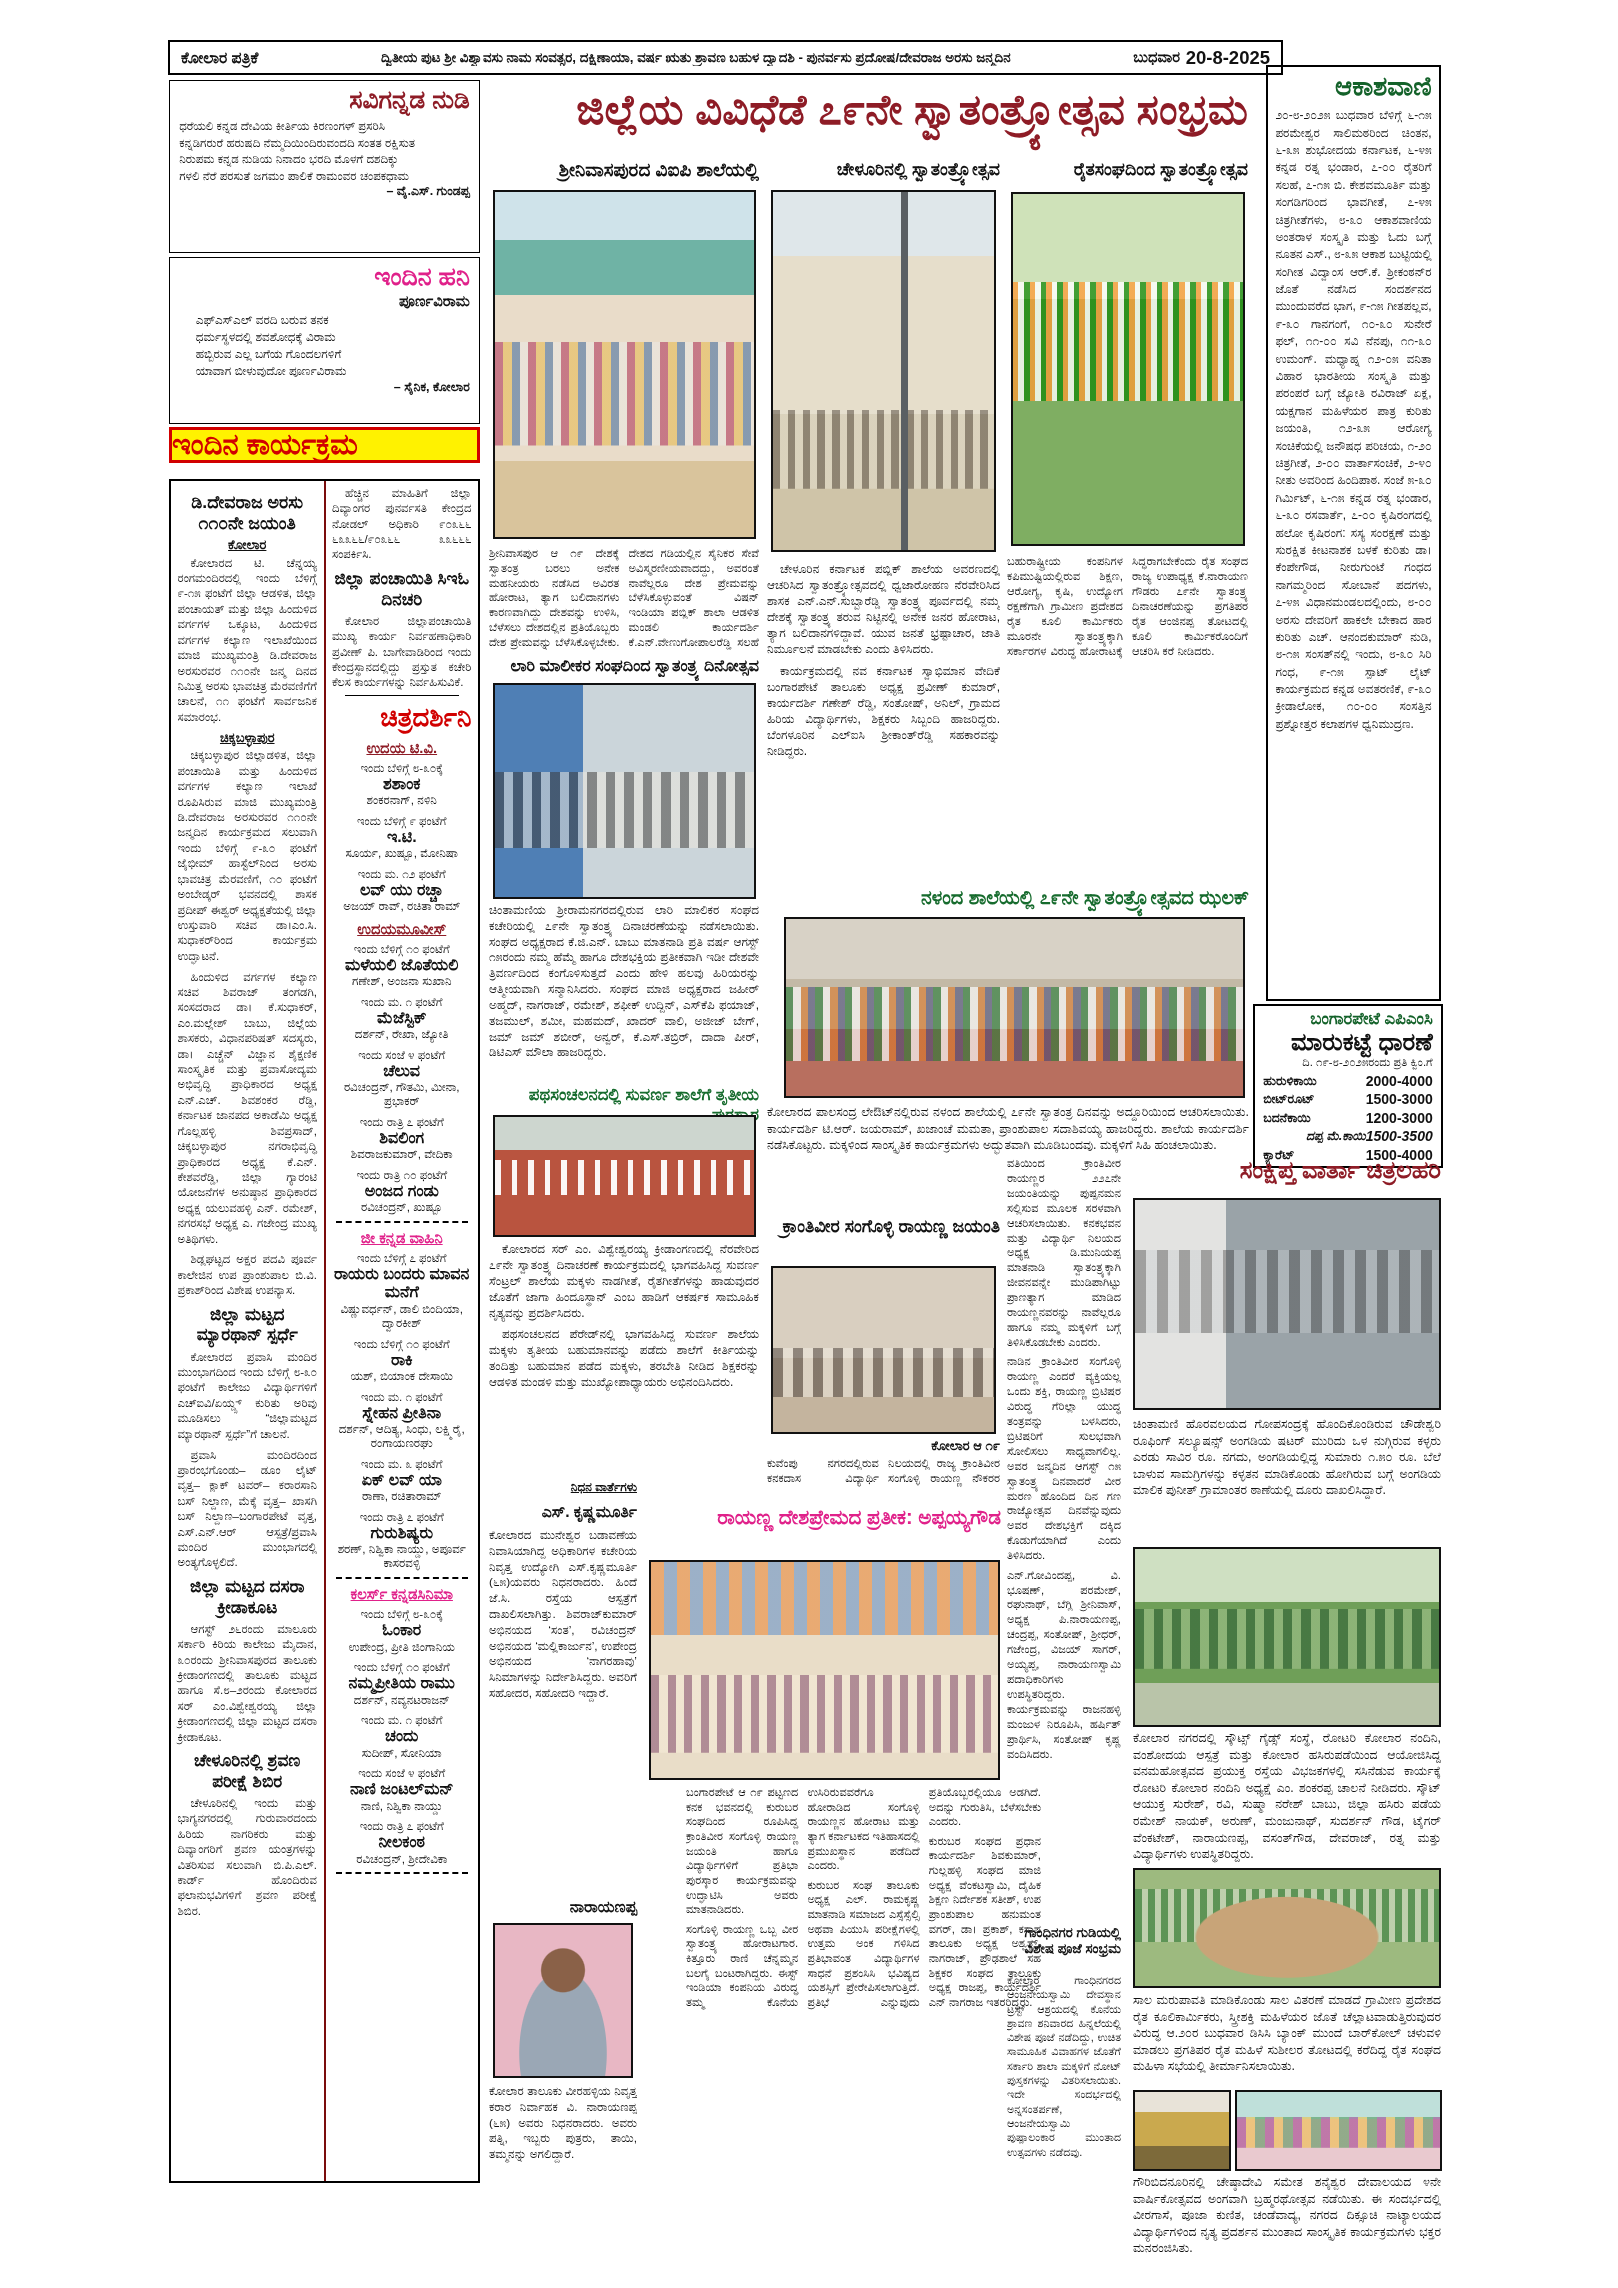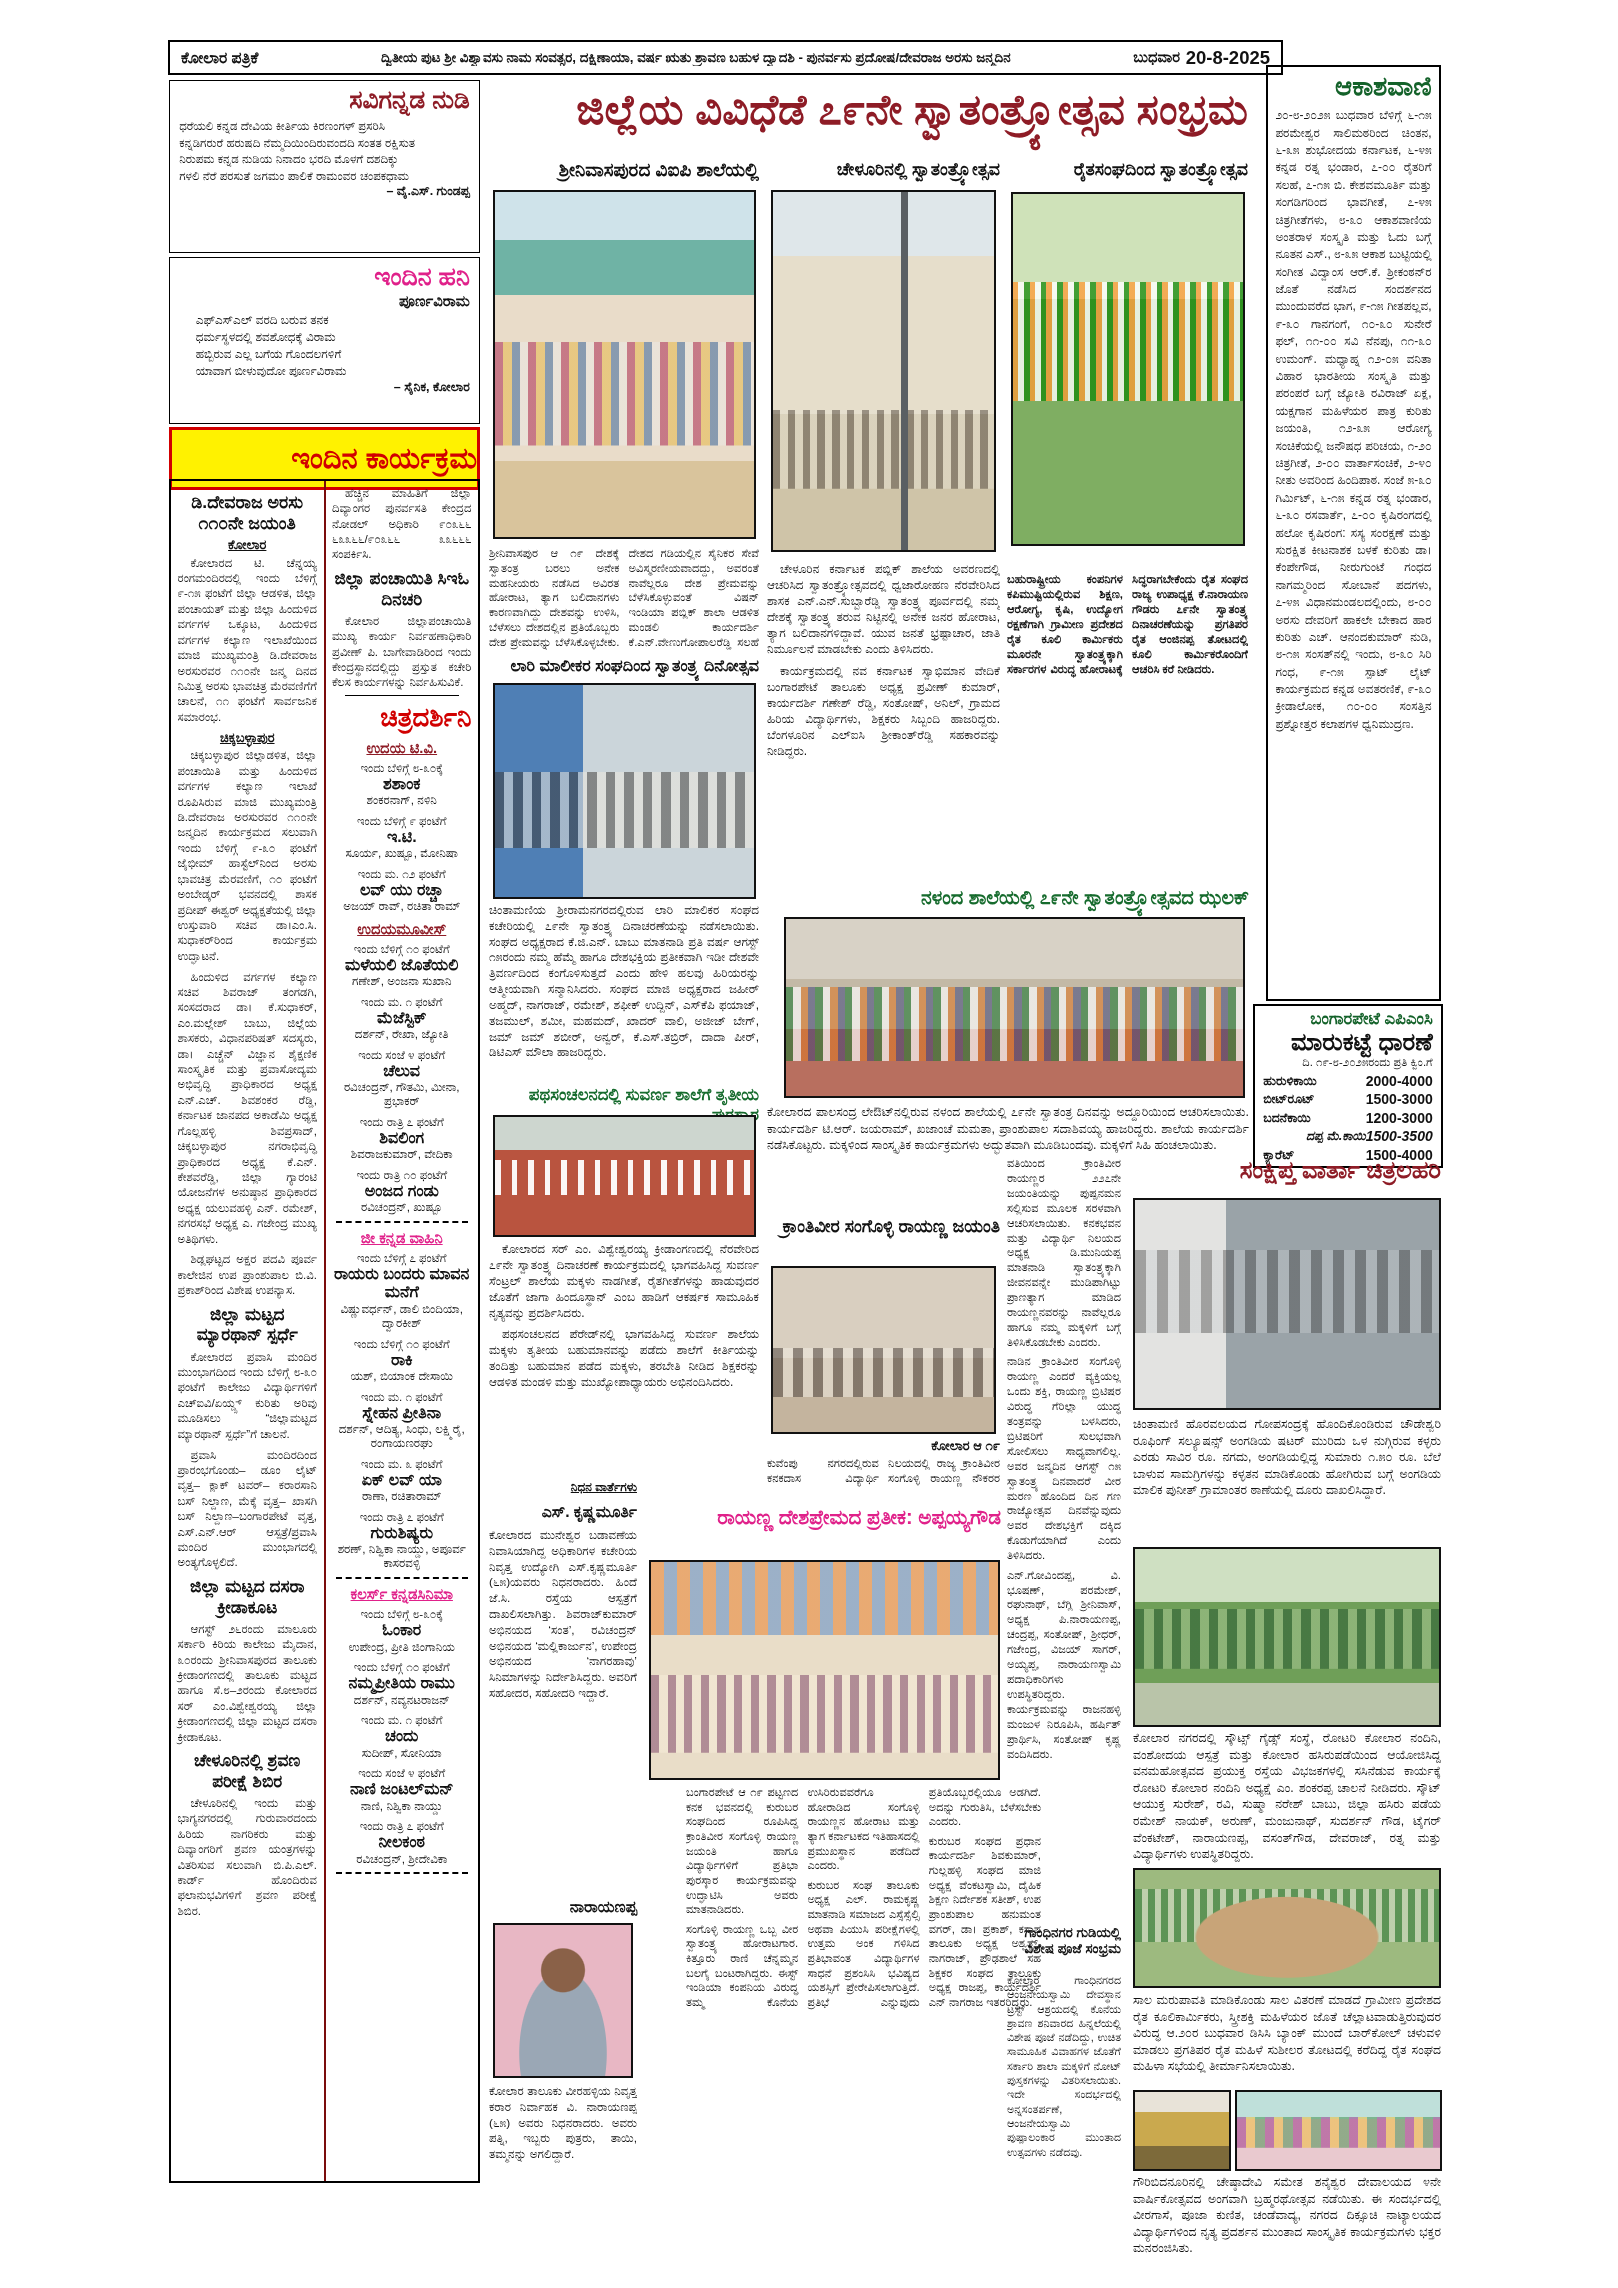--- a/index.html
+++ b/index.html
@@ -103,21 +103,21 @@
     <div style="font-size:12px;line-height:1.42;margin-left:16.6px;">
 
     <div>ಎಫ್ಎಸ್ಎಲ್ ವರದಿ ಬರುವ ತನಕ</div>
         <div>ಧರ್ಮಸ್ಥಳದಲ್ಲಿ ಶವಶೋಧಕ್ಕೆ ವಿರಾಮ</div>
         <div>ಹಬ್ಬಿರುವ ಎಲ್ಲ ಬಗೆಯ ಗೊಂದಲಗಳಿಗೆ</div>
         <div>ಯಾವಾಗ ಬೀಳುವುದೋ ಪೂರ್ಣವಿರಾಮ</div>
       </div>
     <div class="b" style="text-align:right;font-size:12.5px;">– ಸೈನಿಕ, ಕೋಲಾರ</div>
   </div>
 
-  <div class="abs" style="left:169px;top:427px;width:311px;height:63px;background:#fff200;border:3.7px solid #d10000;display:flex;align-items:center;justify-content:flex-end;">
+  <div class="abs" style="left:169px;top:427px;width:311px;height:36px;background:#fff200;border:3.7px solid #d10000;display:flex;align-items:center;justify-content:flex-start;">
     <span class="b red" style="font-size:29px;">ಇಂದಿನ ಕಾರ್ಯಕ್ರಮ</span>
   </div>
 
   <div class="abs box" style="left:169px;top:479px;width:311px;height:1704px;display:flex;">
     <div style="width:50%;padding:3.7px 6.5px;overflow:hidden;">
       <div class="evhead" style="font-size:17.5px;">ಡಿ.ದೇವರಾಜ ಅರಸು ೧೧೦ನೇ ಜಯಂತಿ</div>
       <div class="evplace">ಕೋಲಾರ</div>
       <p class="evp">ಕೋಲಾರದ ಟಿ. ಚೆನ್ನಯ್ಯ ರಂಗಮಂದಿರದಲ್ಲಿ ಇಂದು ಬೆಳಿಗ್ಗೆ ೯-೧೫ ಫಂಟೆಗೆ ಜಿಲ್ಲಾ ಆಡಳಿತ, ಜಿಲ್ಲಾ ಪಂಚಾಯತ್ ಮತ್ತು ಜಿಲ್ಲಾ ಹಿಂದುಳಿದ ವರ್ಗಗಳ ಒಕ್ಕೂಟ, ಹಿಂದುಳಿದ ವರ್ಗಗಳ ಕಲ್ಯಾಣ ಇಲಾಖೆಯಿಂದ ಮಾಜಿ ಮುಖ್ಯಮಂತ್ರಿ ಡಿ.ದೇವರಾಜ ಅರಸುರವರ ೧೧೦ನೇ ಜನ್ಮ ದಿನದ ನಿಮಿತ್ತ ಅರಸು ಭಾವಚಿತ್ರ ಮೆರವಣಿಗೆಗೆ ಚಾಲನೆ, ೧೧ ಫಂಟೆಗೆ ಸಾರ್ವಜನಿಕ ಸಮಾರಂಭ.</p>
       <div class="evplace">ಚಿಕ್ಕಬಳ್ಳಾಪುರ</div>
       <p class="evp">ಚಿಕ್ಕಬಳ್ಳಾಪುರ ಜಿಲ್ಲಾಡಳಿತ, ಜಿಲ್ಲಾ ಪಂಚಾಯಿತಿ ಮತ್ತು ಹಿಂದುಳಿದ ವರ್ಗಗಳ ಕಲ್ಯಾಣ ಇಲಾಖೆ ರೂಪಿಸಿರುವ ಮಾಜಿ ಮುಖ್ಯಮಂತ್ರಿ ಡಿ.ದೇವರಾಜ ಅರಸುರವರ ೧೧೦ನೇ ಜನ್ಮದಿನ ಕಾರ್ಯಕ್ರಮದ ಸಲುವಾಗಿ ಇಂದು ಬೆಳಿಗ್ಗೆ ೯-೩೦ ಫಂಟೆಗೆ ಜೈಭೀಮ್ ಹಾಸ್ಟೆಲ್‌ನಿಂದ ಅರಸು ಭಾವಚಿತ್ರ ಮೆರವಣಿಗೆ, ೧೦ ಫಂಟೆಗೆ ಅಂಬೇಡ್ಕರ್ ಭವನದಲ್ಲಿ ಶಾಸಕ ಪ್ರದೀಪ್ ಈಶ್ವರ್ ಅಧ್ಯಕ್ಷತೆಯಲ್ಲಿ ಜಿಲ್ಲಾ ಉಸ್ತುವಾರಿ ಸಚಿವ ಡಾ।ಎಂ.ಸಿ. ಸುಧಾಕರ್‌ರಿಂದ ಕಾರ್ಯಕ್ರಮ ಉದ್ಘಾಟನೆ.</p>
@@ -338,21 +338,21 @@
   <div class="photo ph-stage" style="left:649px;top:1560px;width:351px;height:220px;"></div>
   <div class="abs jt" style="left:646px;top:1785px;width:355px;height:395px;column-count:3;column-gap:9.2px;font-size:11.3px;line-height:1.3;margin-left:40px;">
     <p style="margin:0 0 4.6px 0;">ಬಂಗಾರಪೇಟೆ ಆ ೧೯ ಪಟ್ಟಣದ ಕನಕ ಭವನದಲ್ಲಿ ಕುರುಬರ ಸಂಘದಿಂದ ರೂಪಿಸಿದ್ದ ಕ್ರಾಂತಿವೀರ ಸಂಗೊಳ್ಳಿ ರಾಯಣ್ಣ ಜಯಂತಿ ಹಾಗೂ ವಿದ್ಯಾರ್ಥಿಗಳಿಗೆ ಪ್ರತಿಭಾ ಪುರಸ್ಕಾರ ಕಾರ್ಯಕ್ರಮವನ್ನು ಉದ್ಘಾಟಿಸಿ ಅವರು ಮಾತನಾಡಿದರು.</p>
     <p style="margin:0 0 4.6px 0;">ಸಂಗೊಳ್ಳಿ ರಾಯಣ್ಣ ಒಬ್ಬ ವೀರ ಸ್ವಾತಂತ್ರ್ಯ ಹೋರಾಟಗಾರ. ಕಿತ್ತೂರು ರಾಣಿ ಚೆನ್ನಮ್ಮನ ಬಲಗೈ ಬಂಟರಾಗಿದ್ದರು. ಈಸ್ಟ್ ಇಂಡಿಯಾ ಕಂಪನಿಯ ವಿರುದ್ಧ ತಮ್ಮ ಕೊನೆಯ ಉಸಿರಿರುವವರೆಗೂ ಹೋರಾಡಿದ ಸಂಗೊಳ್ಳಿ ರಾಯಣ್ಣನ ಹೋರಾಟ ಮತ್ತು ತ್ಯಾಗ ಕರ್ನಾಟಕದ ಇತಿಹಾಸದಲ್ಲಿ ಪ್ರಮುಖಸ್ಥಾನ ಪಡೆದಿದೆ ಎಂದರು.</p>
     <p style="margin:0 0 4.6px 0;">ಕುರುಬರ ಸಂಘ ತಾಲೂಕು ಅಧ್ಯಕ್ಷ ಎಲ್. ರಾಮಕೃಷ್ಣ ಮಾತನಾಡಿ ಸಮಾಜದ ಎಸ್ಸೆಸ್ಸೆಲ್ಸಿ ಅಥವಾ ಪಿಯುಸಿ ಪರೀಕ್ಷೆಗಳಲ್ಲಿ ಉತ್ತಮ ಅಂಕ ಗಳಿಸಿದ ಪ್ರತಿಭಾವಂತ ವಿದ್ಯಾರ್ಥಿಗಳ ಸಾಧನೆ ಪ್ರಶಂಸಿಸಿ ಭವಿಷ್ಯದ ಯಶಸ್ಸಿಗೆ ಪ್ರೇರೇಪಿಸಲಾಗುತ್ತಿದೆ. ಪ್ರತಿಭೆ ಎನ್ನುವುದು ಪ್ರತಿಯೊಬ್ಬರಲ್ಲಿಯೂ ಅಡಗಿದೆ. ಅದನ್ನು ಗುರುತಿಸಿ, ಬೆಳೆಸಬೇಕು ಎಂದರು.</p>
     <p style="margin:0;">ಕುರುಬರ ಸಂಘದ ಪ್ರಧಾನ ಕಾರ್ಯದರ್ಶಿ ಶಿವಕುಮಾರ್, ಗುಲ್ಲಹಳ್ಳಿ ಸಂಘದ ಮಾಜಿ ಅಧ್ಯಕ್ಷ ವೆಂಕಟಸ್ವಾಮಿ, ದೈಹಿಕ ಶಿಕ್ಷಣ ನಿರ್ದೇಶಕ ಸತೀಶ್, ಉಪ ಪ್ರಾಂಶುಪಾಲ ಹನುಮಂತ ವಗರ್, ಡಾ। ಪ್ರಕಾಶ್, ಕಸಾಪ ತಾಲೂಕು ಅಧ್ಯಕ್ಷ ಅಶ್ವತ್ಥ್, ನಾಗರಾಜ್, ಪ್ರೌಢಶಾಲೆ ಸಹ ಶಿಕ್ಷಕರ ಸಂಘದ ತಾಲೂಕು ಅಧ್ಯಕ್ಷ ರಾಜಪ್ಪ, ಕಾರ್ಯದರ್ಶಿ ಎನ್ ನಾಗರಾಜ ಇತರರಿದ್ದರು.</p>
   </div>
 
   <div class="abs ctr b" style="left:1007px;top:159px;width:241px;font-size:17.5px;">ರೈತಸಂಘದಿಂದ ಸ್ವಾತಂತ್ರ್ಯೋತ್ಸವ</div>
   <div class="photo ph-farmers" style="left:1011px;top:192px;width:234px;height:354px;"></div>
-  <div class="abs jt" style="left:1007px;top:572px;width:241px;height:594px;column-count:2;column-gap:9.2px;font-size:11.4px;line-height:1.32;font-weight:bold;">
+  <div class="abs jt" style="left:1007px;top:554px;width:241px;height:594px;column-count:2;column-gap:9.2px;font-size:11.4px;line-height:1.32;">
     <p style="margin:0 0 5.5px 0;">ಬಹುರಾಷ್ಟ್ರೀಯ ಕಂಪನಿಗಳ ಕಪಿಮುಷ್ಟಿಯಲ್ಲಿರುವ ಶಿಕ್ಷಣ, ಆರೋಗ್ಯ, ಕೃಷಿ, ಉದ್ಯೋಗ ರಕ್ಷಣೆಗಾಗಿ ಗ್ರಾಮೀಣ ಪ್ರದೇಶದ ರೈತ ಕೂಲಿ ಕಾರ್ಮಿಕರು ಮೂರನೇ ಸ್ವಾತಂತ್ರ್ಯಕ್ಕಾಗಿ ಸರ್ಕಾರಗಳ ವಿರುದ್ಧ ಹೋರಾಟಕ್ಕೆ ಸಿದ್ಧರಾಗಬೇಕೆಂದು ರೈತ ಸಂಘದ ರಾಜ್ಯ ಉಪಾಧ್ಯಕ್ಷ ಕೆ.ನಾರಾಯಣ ಗೌಡರು ೭೯ನೇ ಸ್ವಾತಂತ್ರ್ಯ ದಿನಾಚರಣೆಯನ್ನು ಪ್ರಗತಿಪರ ರೈತ ಆಂಜಿನಪ್ಪ ತೋಟದಲ್ಲಿ ಕೂಲಿ ಕಾರ್ಮಿಕರೊಂದಿಗೆ ಆಚರಿಸಿ ಕರೆ ನೀಡಿದರು.</p>
   </div>
 
   <div class="abs jt" style="left:1007px;top:1156px;width:114px;height:762px;font-size:11.3px;line-height:1.32;">
     <p style="margin:0 0 4.6px 0;">ವತಿಯಿಂದ ಕ್ರಾಂತಿವೀರ ರಾಯಣ್ಣರ ೨೨೭ನೇ ಜಯಂತಿಯನ್ನು ಪುಷ್ಪನಮನ ಸಲ್ಲಿಸುವ ಮೂಲಕ ಸರಳವಾಗಿ ಆಚರಿಸಲಾಯಿತು. ಕನಕಭವನ ಮತ್ತು ವಿದ್ಯಾರ್ಥಿ ನಿಲಯದ ಅಧ್ಯಕ್ಷ ಡಿ.ಮುನಿಯಪ್ಪ ಮಾತನಾಡಿ ಸ್ವಾತಂತ್ರ್ಯಕ್ಕಾಗಿ ಜೀವನವನ್ನೇ ಮುಡಿಪಾಗಿಟ್ಟು ಪ್ರಾಣತ್ಯಾಗ ಮಾಡಿದ ರಾಯಣ್ಣನವರನ್ನು ನಾವೆಲ್ಲರೂ ಹಾಗೂ ನಮ್ಮ ಮಕ್ಕಳಿಗೆ ಬಗ್ಗೆ ತಿಳಿಸಿಕೊಡಬೇಕು ಎಂದರು.</p>
     <p style="margin:0 0 4.6px 0;">ನಾಡಿನ ಕ್ರಾಂತಿವೀರ ಸಂಗೊಳ್ಳಿ ರಾಯಣ್ಣ ಎಂದರೆ ವ್ಯಕ್ತಿಯಲ್ಲ ಒಂದು ಶಕ್ತಿ, ರಾಯಣ್ಣ ಬ್ರಿಟಿಷರ ವಿರುದ್ಧ ಗೆರಿಲ್ಲಾ ಯುದ್ಧ ತಂತ್ರವನ್ನು ಬಳಸಿದರು, ಬ್ರಿಟಿಷರಿಗೆ ಸುಲಭವಾಗಿ ಸೋಲಿಸಲು ಸಾಧ್ಯವಾಗಲಿಲ್ಲ. ಅವರ ಜನ್ಮದಿನ ಆಗಸ್ಟ್ ೧೫ ಸ್ವಾತಂತ್ರ್ಯ ದಿನವಾದರೆ ವೀರ ಮರಣ ಹೊಂದಿದ ದಿನ ಗಣ ರಾಜ್ಯೋತ್ಸವ ದಿನವೆನ್ನುವುದು ಅವರ ದೇಶಭಕ್ತಿಗೆ ದಕ್ಕಿದ ಕೊಡುಗೆಯಾಗಿದೆ ಎಂದು ತಿಳಿಸಿದರು.</p>
     <p style="margin:0;">ಎನ್.ಗೋವಿಂದಪ್ಪ, ವಿ. ಭೂಷಣ್, ಪರಮೇಶ್, ರಘುನಾಥ್, ಬೆಗ್ಲಿ ಶ್ರೀನಿವಾಸ್, ಅಧ್ಯಕ್ಷ ಪಿ.ನಾರಾಯಣಪ್ಪ, ಚಂದ್ರಪ್ಪ, ಸಂತೋಷ್, ಶ್ರೀಧರ್, ಗಜೇಂದ್ರ, ವಿಜಯ್ ಸಾಗರ್, ಅಯ್ಯಪ್ಪ, ನಾರಾಯಣಸ್ವಾಮಿ ಪದಾಧಿಕಾರಿಗಳು ಉಪಸ್ಥಿತರಿದ್ದರು. ಕಾರ್ಯಕ್ರಮವನ್ನು ರಾಜನಹಳ್ಳಿ ಮಂಜುಳ ನಿರೂಪಿಸಿ, ಹರ್ಷಿತ್ ಪ್ರಾರ್ಥಿಸಿ, ಸಂತೋಷ್ ಕೃಷ್ಣ ವಂದಿಸಿದರು.</p>
   </div>
 
   <div class="abs ctr b" style="left:1007px;top:1925px;width:114px;font-size:13.4px;line-height:1.2;">ಗಾಂಧಿನಗರ ಗುಡಿಯಲ್ಲಿ ವಿಶೇಷ ಪೂಜೆ ಸಂಭ್ರಮ</div>

